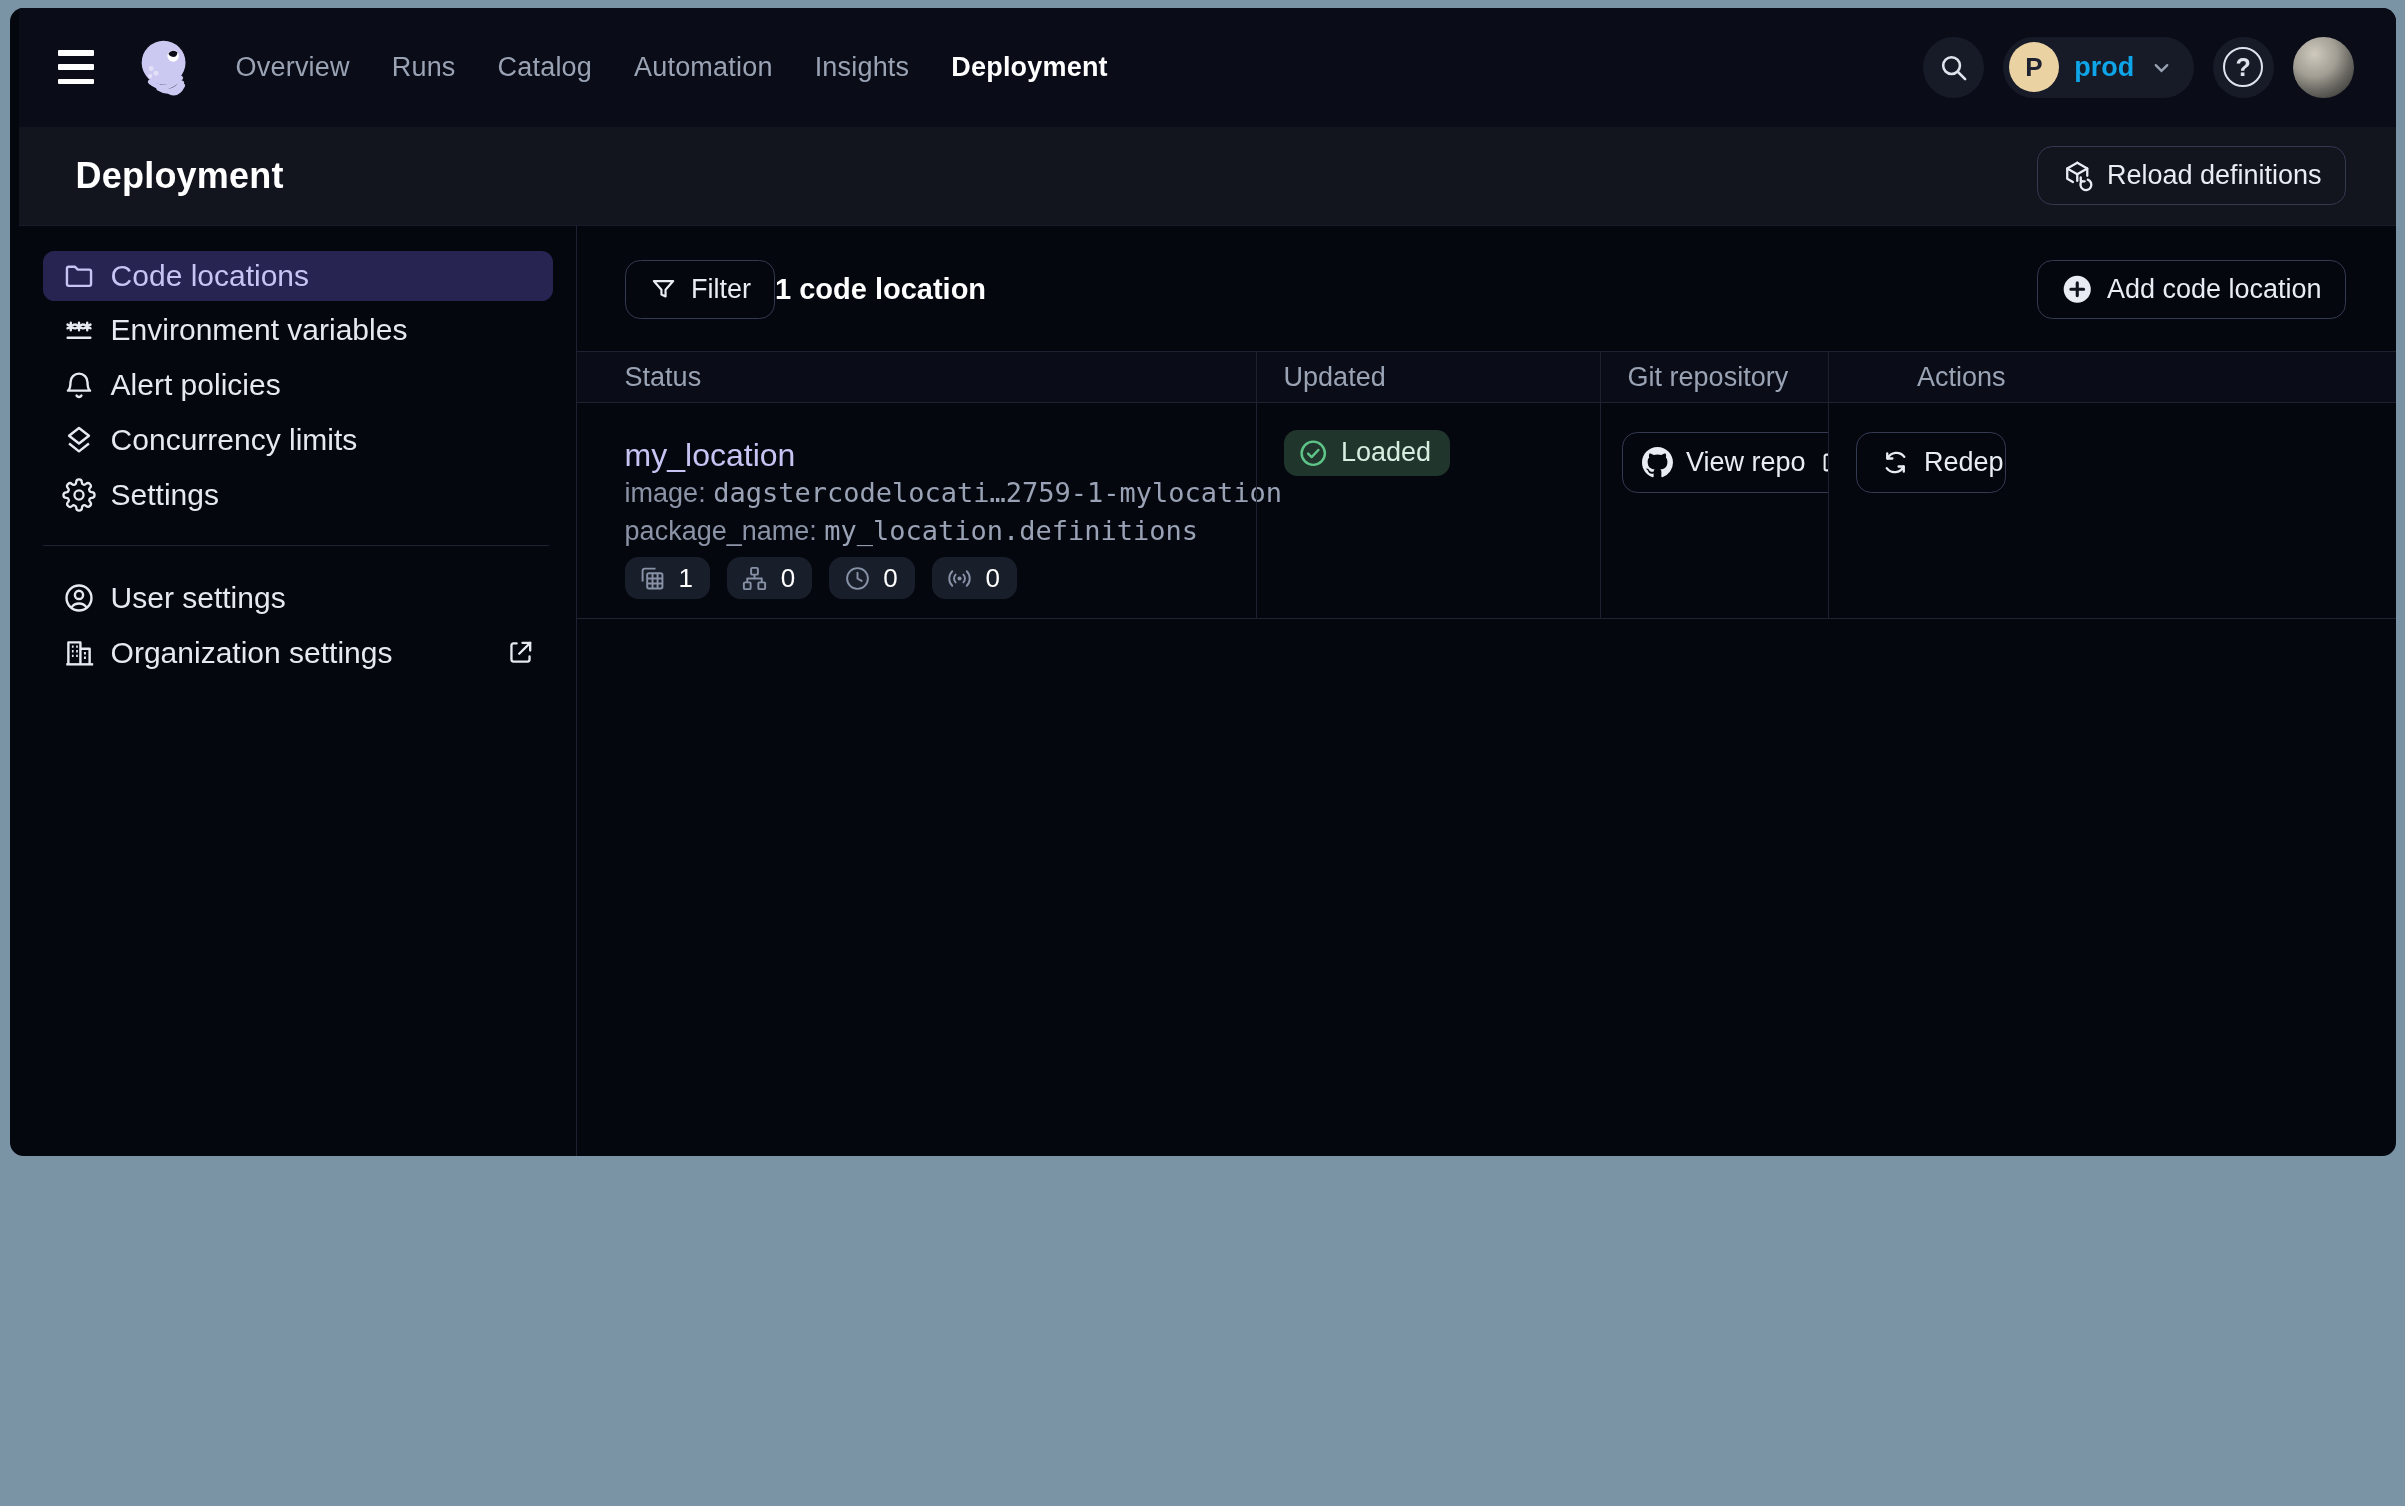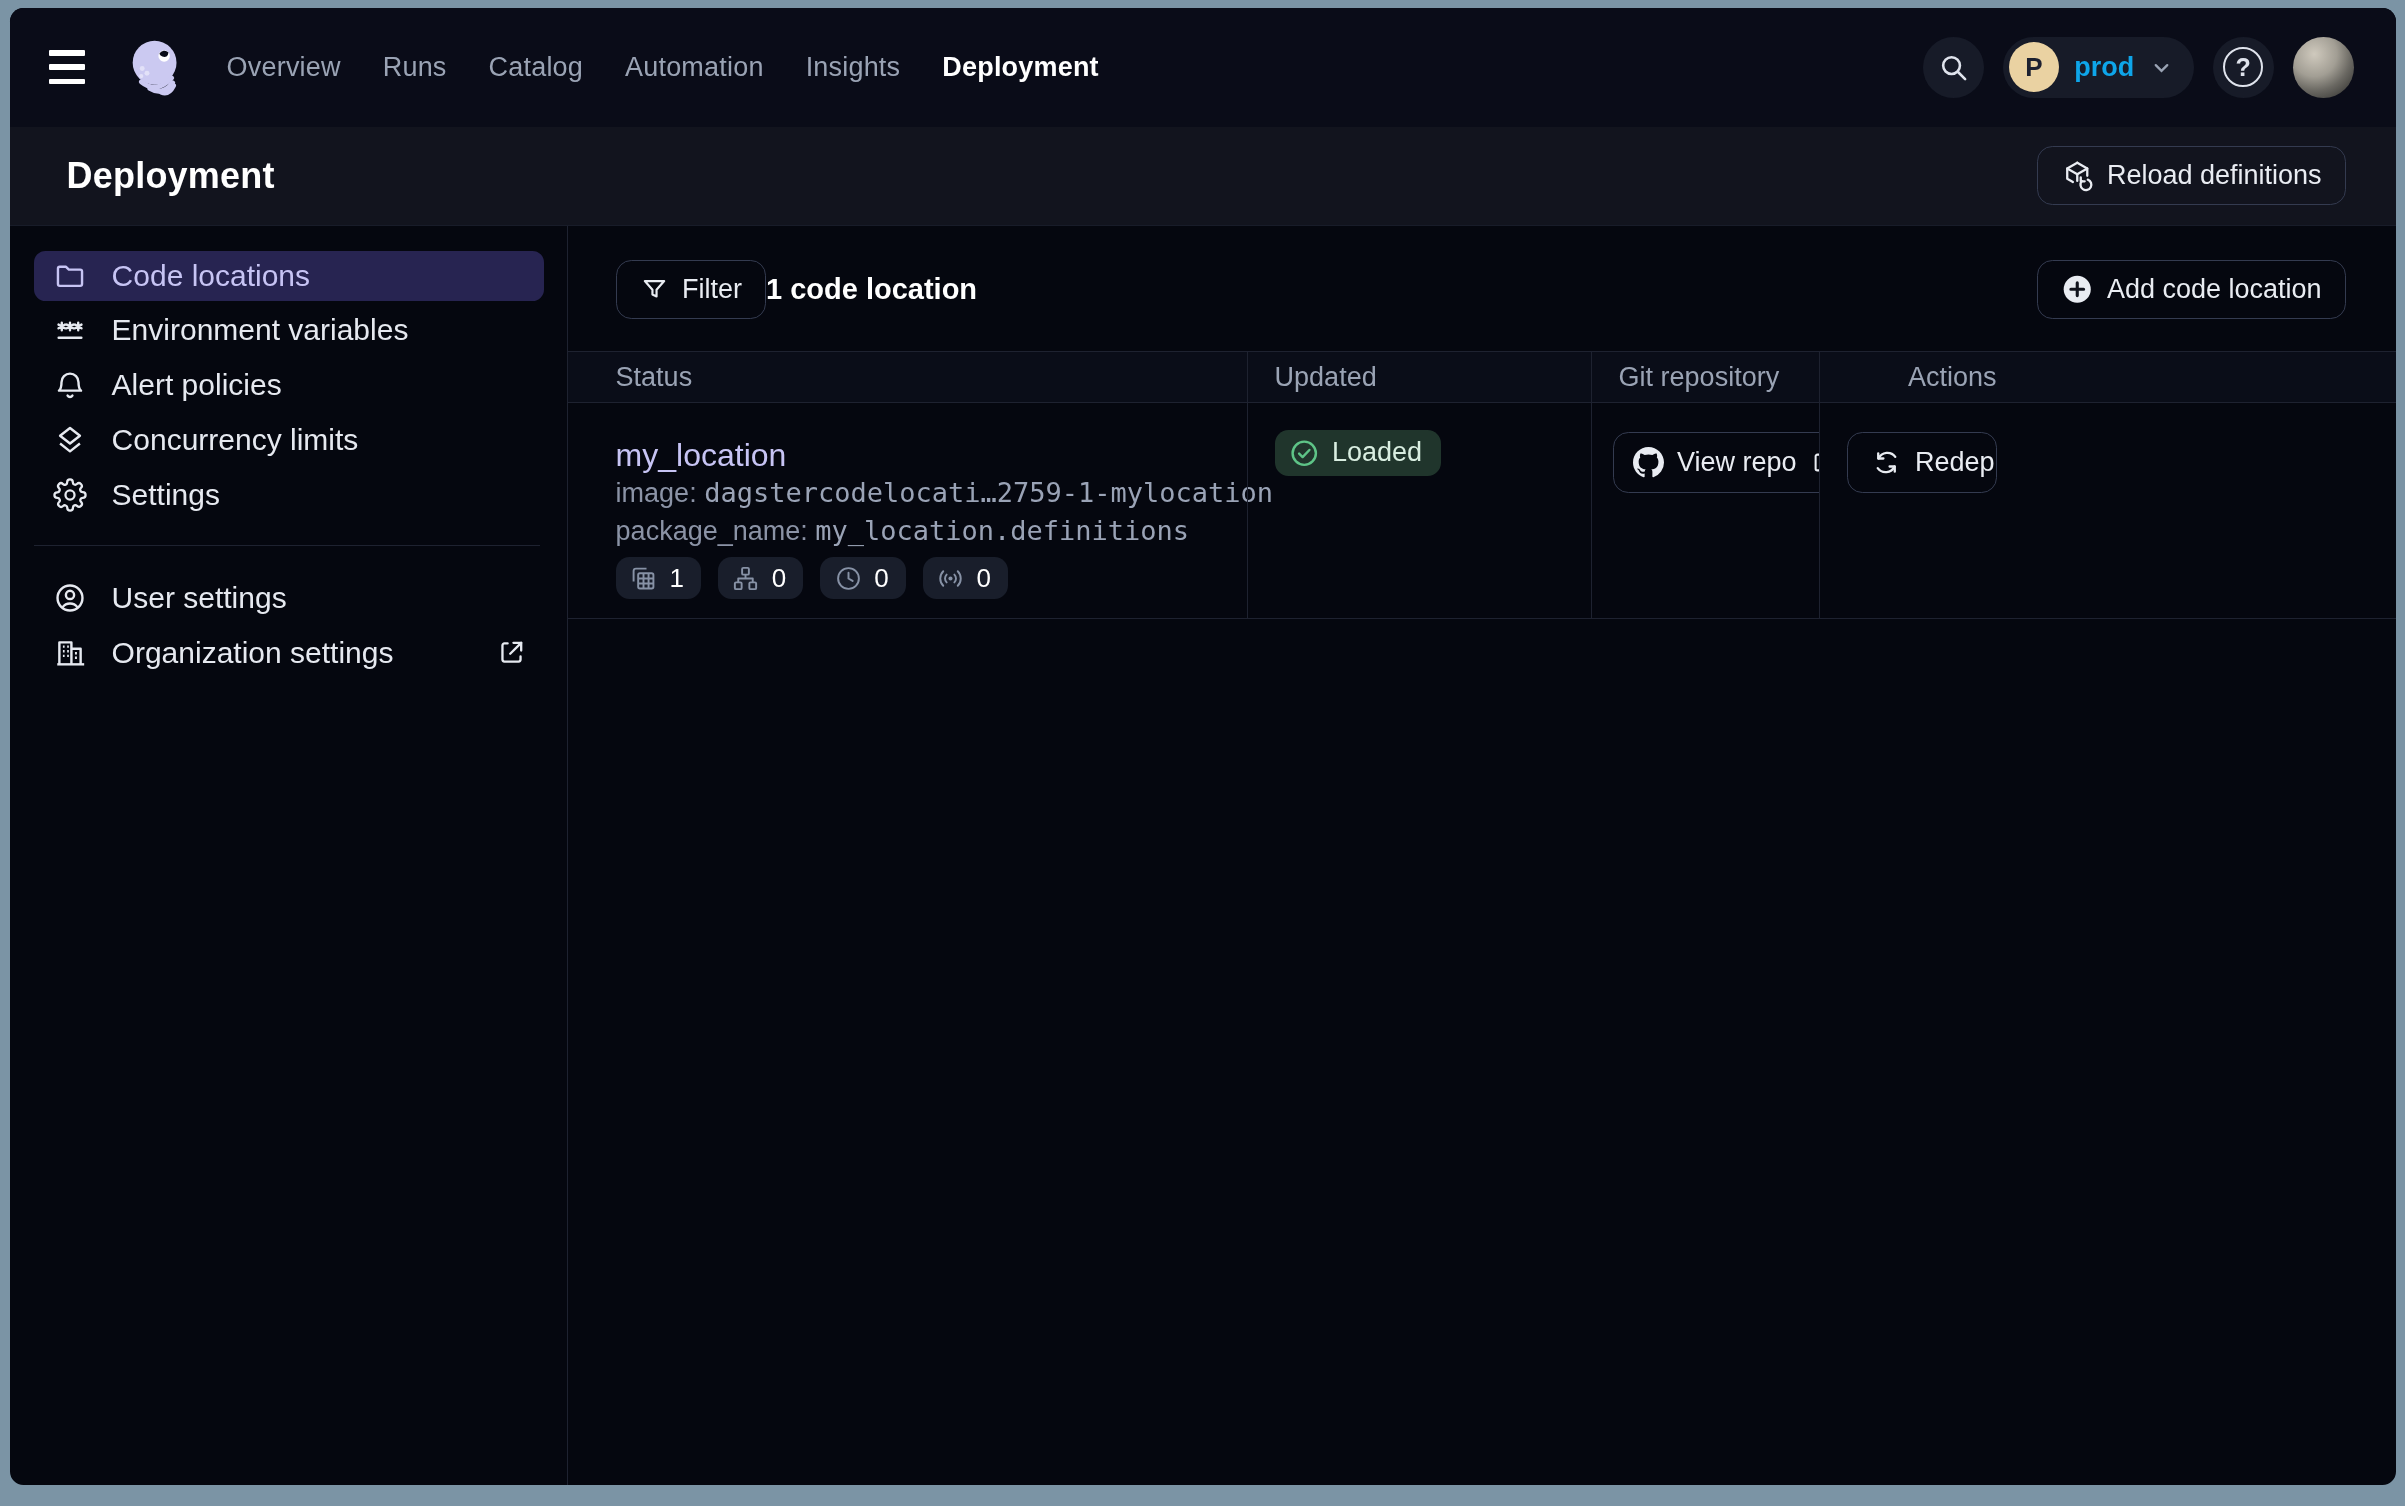--- a/index.html
+++ b/index.html
@@ -20,22 +20,22 @@
     --green:#5ec487;
     --green-bg:#20352c;
     --green-txt:#d9eee1;
   }
   *{box-sizing:border-box;margin:0;padding:0;}
   html,body{width:2405px;height:1506px;overflow:hidden;}
   body{background:var(--frame);font-family:"Liberation Sans",sans-serif;color:var(--txt);position:relative;}
   .mono{font-family:"DejaVu Sans Mono",monospace;}
   svg{display:block;flex:none;}
 
-  .app{position:absolute;left:9.6px;top:7.6px;width:2386px;height:1477px;background:var(--app-bg);
-       border-radius:13.4px;overflow:hidden;display:flex;flex-direction:column;}
+  .app{position:absolute;left:9.6px;top:7.6px;width:2386px;height:1148px;background:var(--app-bg);
+       border-radius:13.4px;overflow:hidden;display:flex;flex-direction:column;padding-left:9px;}
 
   
   .topnav{height:119px;background:var(--topnav-bg);display:flex;align-items:center;
           padding:0 42px 0 34px;flex:none;}
   .hamburger{width:57px;height:57px;display:flex;flex-direction:column;justify-content:center;
              gap:8.6px;cursor:pointer;background:none;border:none;padding:0 5.7px;}
   .hamburger span{display:block;width:36px;height:5.7px;background:#fff;border-radius:1px;}
   .logo{margin-left:25px;}
   .navlinks{display:flex;align-items:center;gap:42px;margin-left:40px;}
   .navlink{font-size:27px;color:var(--txt-dim);cursor:pointer;letter-spacing:0.2px;}
@@ -61,21 +61,21 @@
        background:transparent;color:var(--txt);font-size:27px;cursor:pointer;height:59px;padding:0 23px;
        font-family:"Liberation Sans",sans-serif;white-space:nowrap;}
   .page-header .btn{margin-left:auto;justify-content:flex-end;}
 
   
   .body-row{flex:1;display:flex;min-height:0;}
 
   
   .sidebar{width:558px;flex:none;border-right:1.9px solid var(--line);padding-top:25px;}
   .side-item{height:50px;margin:0 23px 4.8px 24px;border-radius:11.5px;display:flex;align-items:center;
-             gap:25px;padding:0 17px 0 19px;font-size:30px;color:#e6e9f0;cursor:pointer;}
+             gap:15px;padding:0 17px 0 19px;font-size:30px;color:#e6e9f0;cursor:pointer;}
   .side-item svg{color:#e6e9f0;}
   .side-item.selected{background:var(--sel-bg);color:var(--lavender);}
   .side-item.selected svg{color:var(--lavender);}
   .side-divider{border:none;border-top:1.9px solid var(--line);margin:25px 27px 27px 24px;}
   .ext-icon{margin-left:auto;color:#8c95a6;}
 
   
   .main{flex:1;display:flex;flex-direction:column;min-width:0;}
   .filter-row{display:flex;align-items:center;margin:34px 50px 0 48px;height:59px;flex:none;}
   .count-text{font-size:29px;font-weight:700;color:#fff;}

